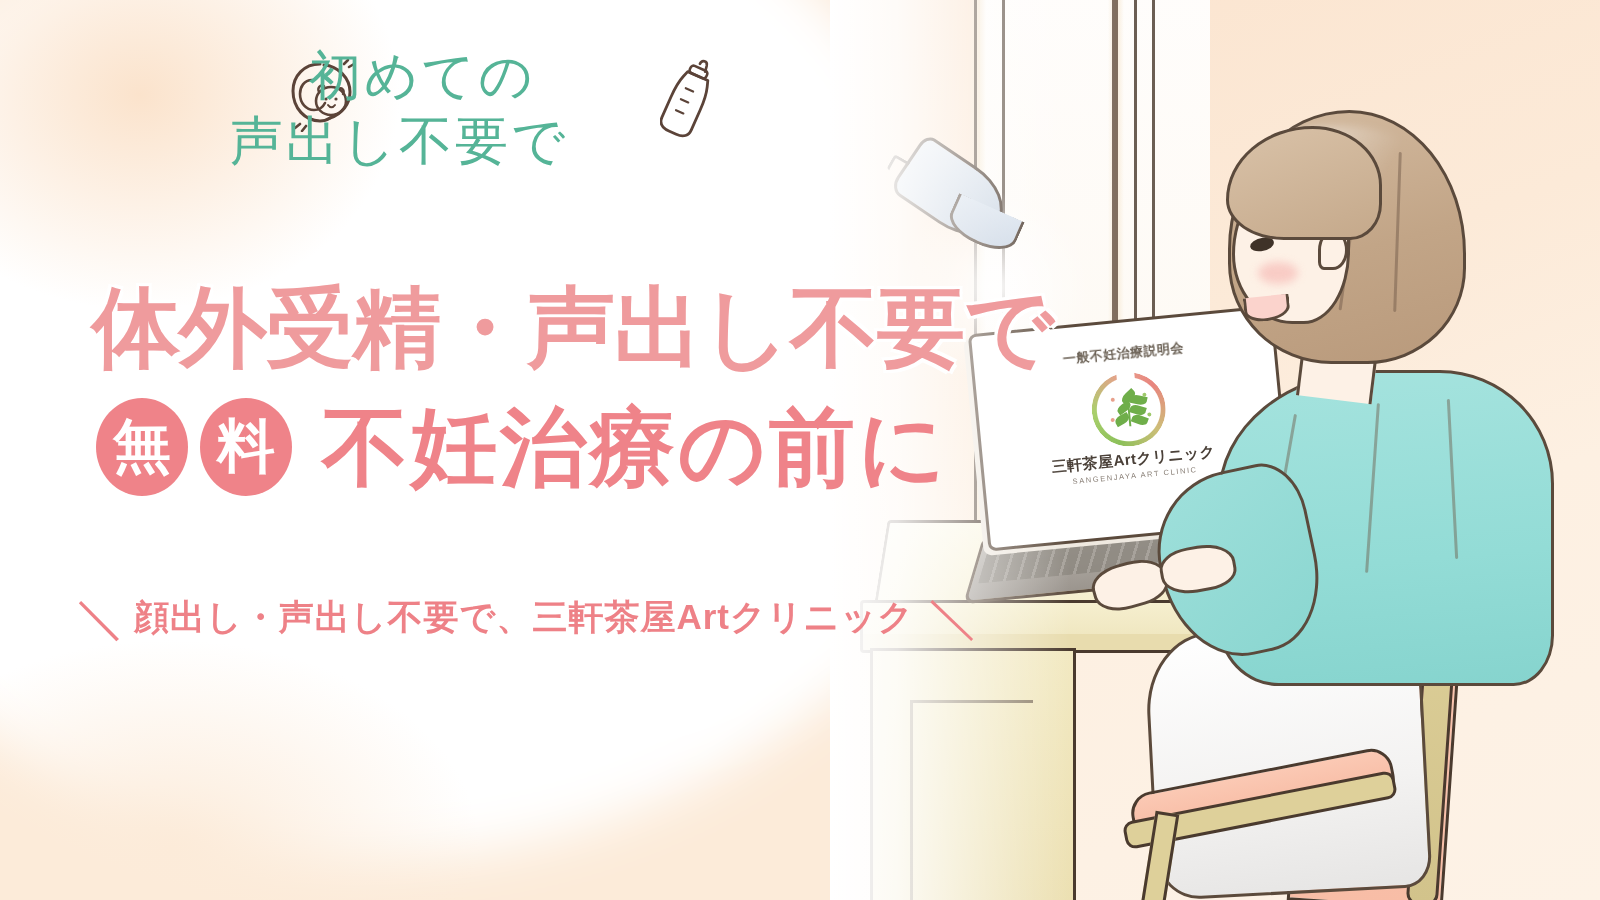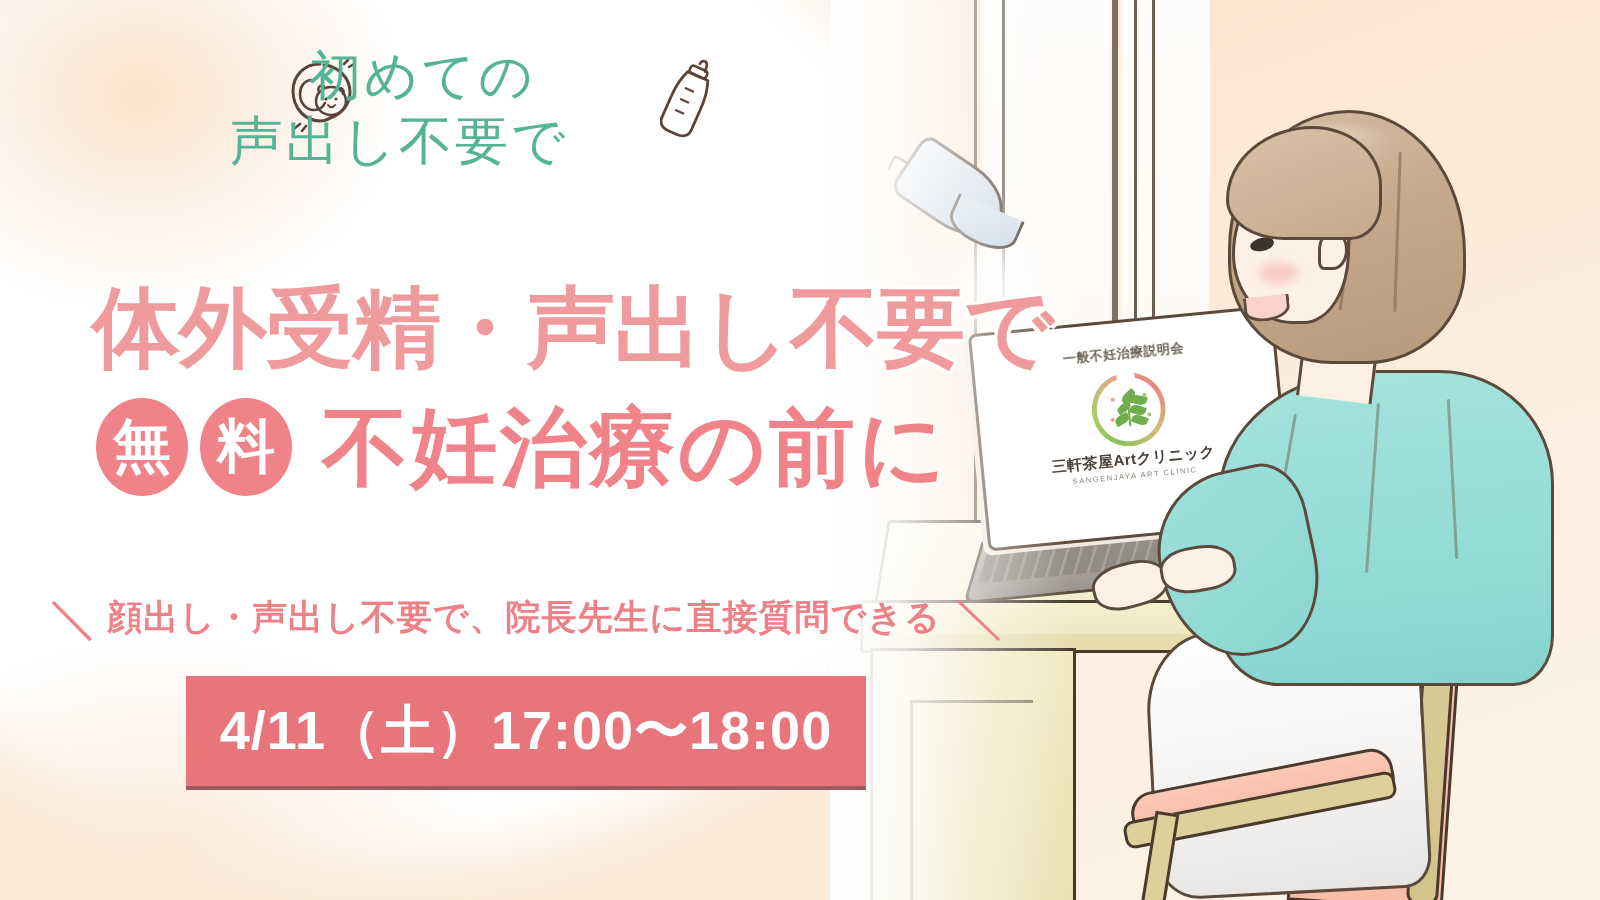--- a/index.html
+++ b/index.html
@@ -359,22 +359,19 @@
     <div class="headline1">体外受精・声出し不要で</div>
 
     <div class="headline2">
       <div class="badge">無</div>
       <div class="badge">料</div>
       <div class="h2-text">不妊治療の前に</div>
     </div>
 
     <div class="subline">
       <span class="slash l">＼</span>
-      <span class="txt">顔出し・声出し不要で、院長先生に直接質問できる</span>
+      <span class="txt">顔出し・声出し不要で、三軒茶屋Artクリニック</span>
       <span class="slash r">／</span>
     </div>
 
-    <div class="datebar">
-      <span class="dt">4/11（土）17:00〜18:00</span>
-    </div>
 
   </div>
 </div>
 
 </body></html>

